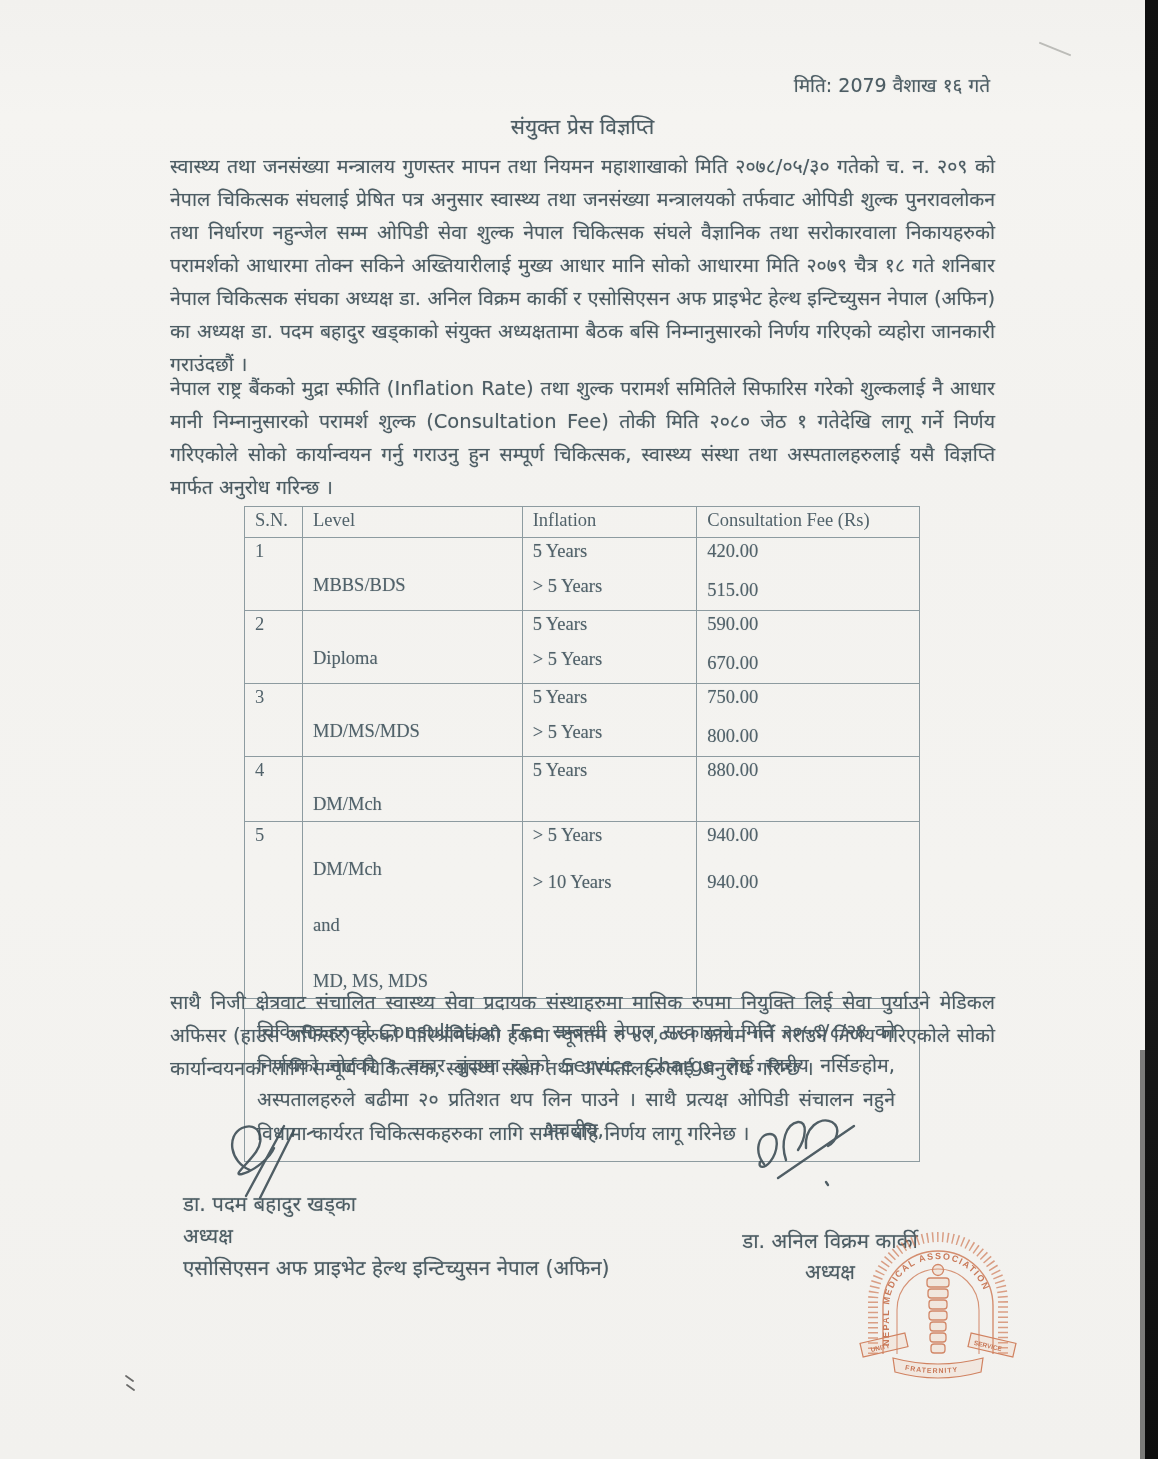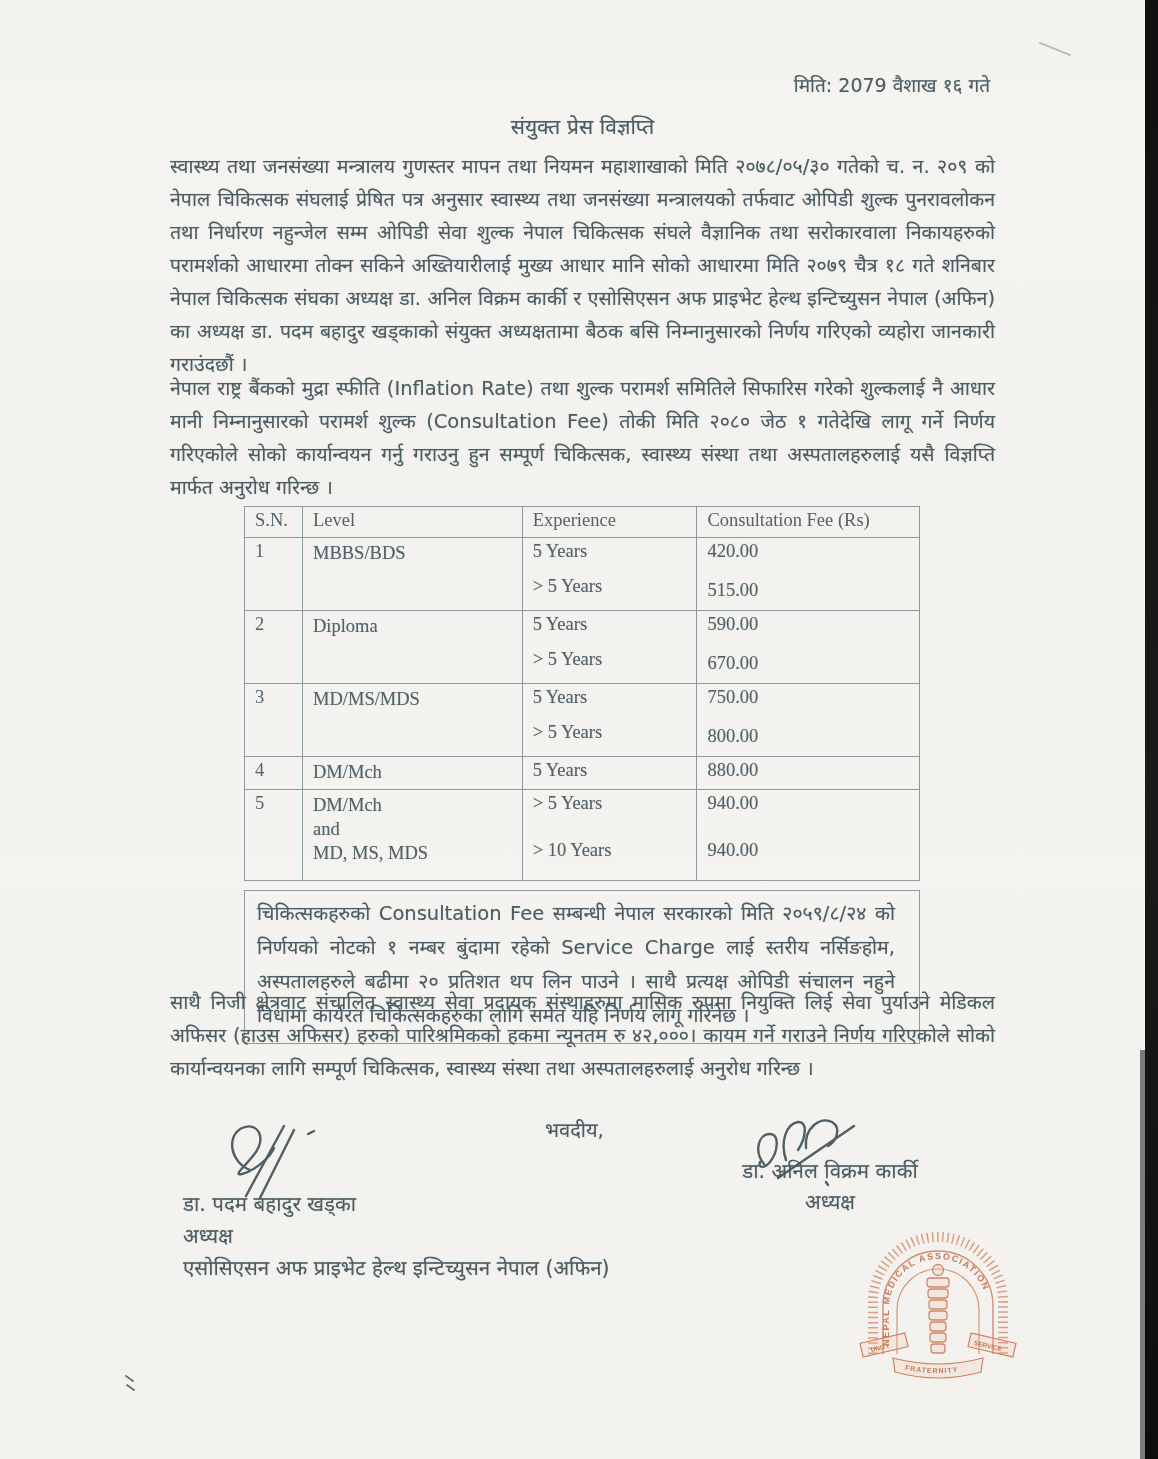--- a/index.html
+++ b/index.html
@@ -34,30 +34,30 @@
     padding:3px 10px 5px 10px; text-align:left; font-weight:normal;}
   table.fee th{height:22px;}
   col.c-sn{width:58px;} col.c-level{width:220px;} col.c-exp{width:175px;} col.c-fee{width:223px;}
   tr.r1 td,tr.r2 td,tr.r3 td{height:64px;}
   tr.r4 td{height:20px;}
   tr.r5 td{height:82px;}
   .sub + .sub{margin-top:14px;}
   .subf + .subf{margin-top:18px;}
   tr.r5 .sub + .sub{margin-top:26px;}
   tr.r5 .subf + .subf{margin-top:26px;}
-  .lvl-line{line-height:24px;}
+  .lvl-line{line-height:24px;margin-top:32px;}
   .note-box{border:1px solid #8d9ba0; margin-top:9px; padding:6px 24px 10px 12px;
     font-family:"DejaVu Sans","Liberation Sans",sans-serif;
     font-size:19.5px; line-height:34px; text-align:justify; color:#4c5c63;}
   .valediction{position:absolute; left:545px; top:1116px; font-size:20px;}
   .sig{position:absolute;}
   .sig-left{left:212px; top:1118px;}
   .sig-right{left:742px; top:1112px;}
   .sig-block-left{position:absolute; left:183px; top:1188px; font-size:20.5px; line-height:32px;}
-  .sig-block-right{position:absolute; left:700px; top:1156px; width:260px; text-align:center;
+  .sig-block-right{position:absolute; left:700px; top:1226px; width:260px; text-align:center;
     font-size:20.5px; line-height:31px;}
   .stamp{position:absolute; left:853px; top:1226px; opacity:.82;}
   .mark-bl{position:absolute; left:123px; top:1373px;}
 </style>
 </head>
 <body>
 
 <div class="page">
 
   <div class="corner-scratch"></div>
@@ -75,21 +75,21 @@
       <colgroup>
           <col class="c-sn">
           <col class="c-level">
           <col class="c-exp">
           <col class="c-fee">
         </colgroup>
       <thead>
         <tr>
           <th>S.N.</th>
           <th>Level</th>
-          <th>Experience</th>
+          <th>Inflation</th>
           <th>Consultation Fee (Rs)</th>
         </tr>
       </thead>
       <tbody id="fee-body">
           <tr class="r1">
             <td>1</td>
             <td>
               <div class="lvl-line soft">MBBS/BDS</div>
             </td>
             <td>

